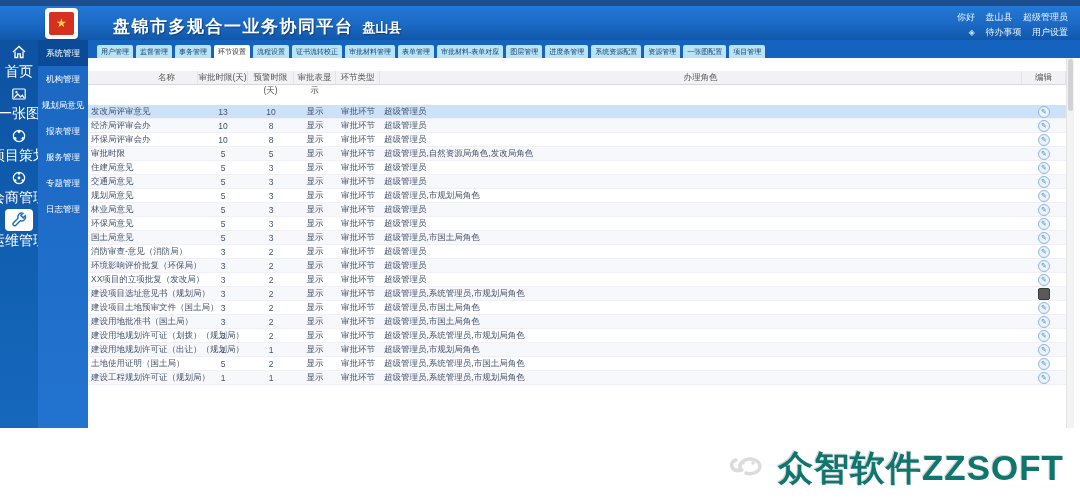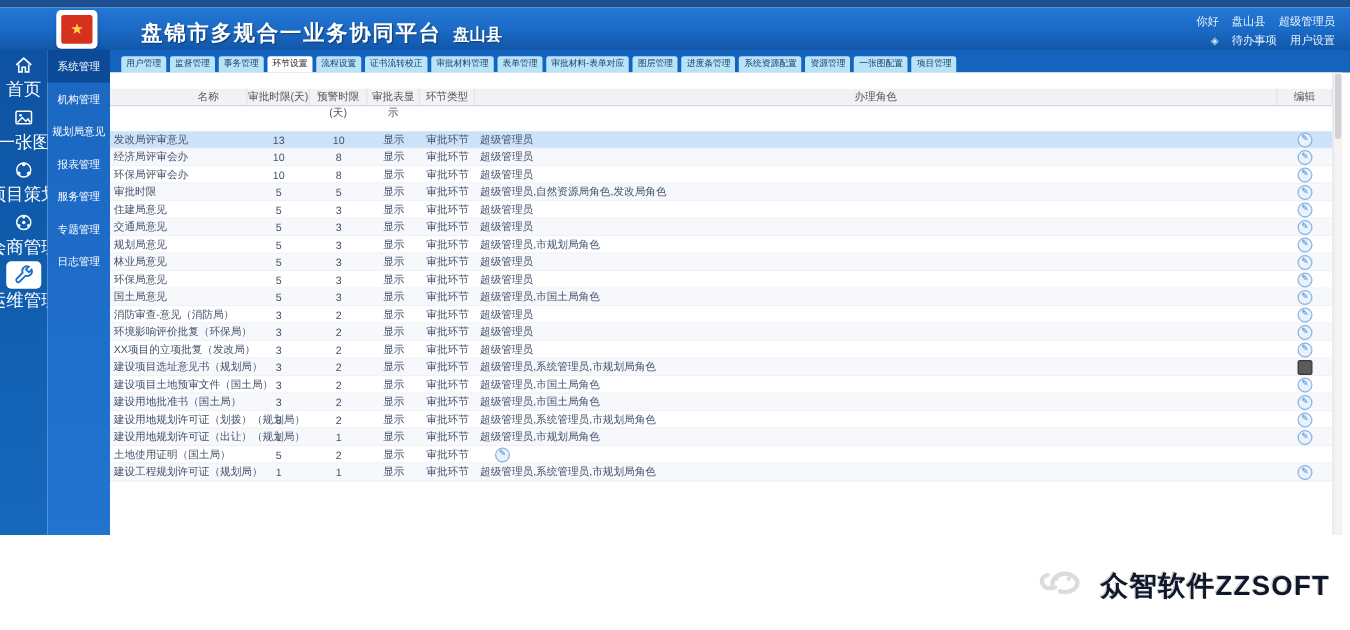--- a/index.html
+++ b/index.html
@@ -80,21 +80,21 @@
   .edit-ic.dark{background:#5a5a5a;border-color:#3a3a3a;border-radius:2px;}
   .edit-ic.dark::after{content:"";}
 
   .scrollbar{position:absolute;left:1066px;top:58px;width:8px;height:370px;background:#f3f3f4;
              border-left:1px solid #e3e3e6;box-sizing:border-box;}
   .scroll-thumb{position:absolute;left:1px;top:1px;width:5px;height:52px;background:#d2d2d6;border-radius:3px;}
 
   
   .footer{position:absolute;left:0;top:428px;width:1080px;height:76px;background:#fff;}
   .watermark{position:absolute;right:16px;top:16px;display:flex;align-items:center;gap:8px;}
-  .wm-text{font-size:22px;font-weight:bold;color:#0f172a;letter-spacing:1px;
+  .wm-text{font-size:35px;font-weight:bold;color:#0f766e;letter-spacing:1px;
            text-shadow:-1px -1px 0 #d2d2d2,1px 1px 1px #ffffff;}
 </style>
 </head>
 <body>
 
 <div class="app">
 
   <div class="topstrip"></div>
 
   <div class="header">
@@ -413,20 +413,21 @@
           <div class="c-ed">
             <span class="edit-ic"></span>
           </div>
         </div>
         <div class="trow">
           <div class="c-name">土地使用证明（国土局）</div>
           <div class="c-ap">5</div>
           <div class="c-wn">2</div>
           <div class="c-dp">显示</div>
           <div class="c-st">审批环节</div>
+          <div class="c-rl">超级管理员,系统管理员,市国土局角色</div>
           <div class="c-ed">
             <span class="edit-ic"></span>
           </div>
         </div>
         <div class="trow">
           <div class="c-name">建设工程规划许可证（规划局）</div>
           <div class="c-ap">1</div>
           <div class="c-wn">1</div>
           <div class="c-dp">显示</div>
           <div class="c-st">审批环节</div>

